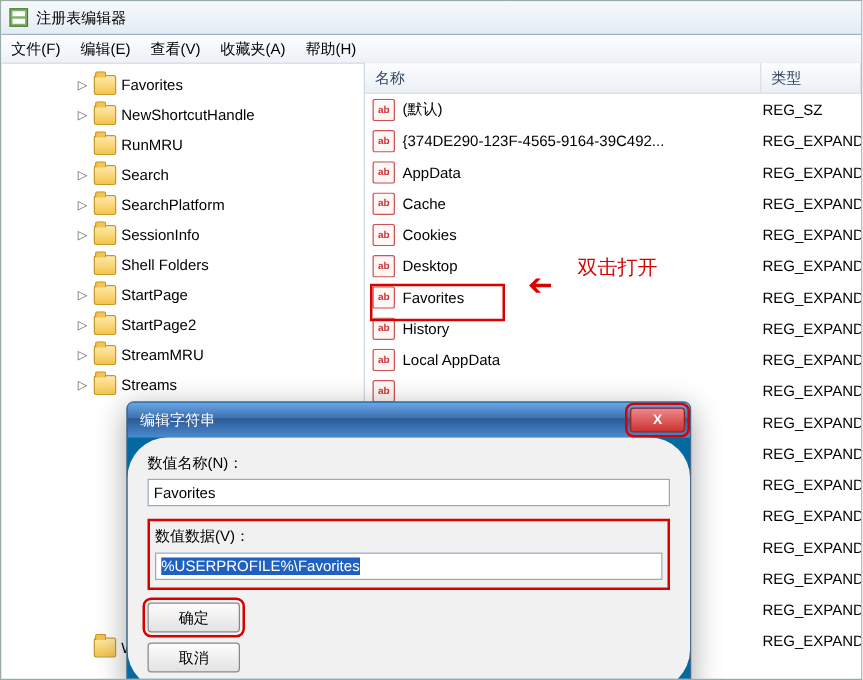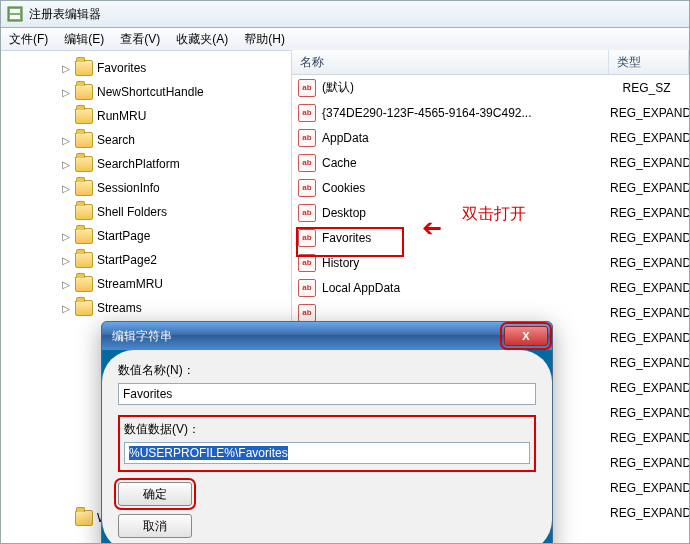--- a/index.html
+++ b/index.html
@@ -13,21 +13,21 @@
   .tree-row{display:flex;align-items:center;height:24px;padding-left:60px;gap:4px;white-space:nowrap;}
   .tree-row .twisty{width:10px;height:10px;display:flex;align-items:center;justify-content:center;color:#666;font-size:10px;}
   .folder-icon{width:16px;height:14px;background:linear-gradient(#ffe9a8,#f3c54f);border:1px solid #c79a2a;border-radius:2px;position:relative;}
   .folder-icon::before{content:"";position:absolute;top:-4px;left:0;width:7px;height:4px;background:#f3c54f;border:1px solid #c79a2a;border-bottom:none;border-radius:2px 2px 0 0;}
   .list{flex:1;overflow:hidden;position:relative;}
   .list-header{display:flex;height:24px;background:linear-gradient(#fdfdfe,#ebf0f6);border-bottom:1px solid #cfd8e2;font-family:Liberation Serif, serif;}
   .list-header .col{padding:4px 8px;border-right:1px solid #d9e0e8;color:#33475f;}
   .col-name{width:300px;}
   .col-type{flex:1;}
   .list-body{position:relative;}
-  .list-row{display:flex;align-items:center;height:25px;text-align:center;}
+  .list-row{display:flex;align-items:center;height:25px;}
   .list-row .cell{padding:0 6px;white-space:nowrap;overflow:hidden;}
   .list-row .cell.name{width:300px;display:flex;align-items:center;gap:6px;}
   .list-row .cell.type{flex:1;}
   .val-icon{width:16px;height:16px;border:1px solid #c55;border-radius:2px;display:flex;align-items:center;justify-content:center;font-size:8px;color:#c33;background:#fff6f6;font-weight:bold;}
   
   .fav-box{position:absolute;border:2px solid #d90000;pointer-events:none;}
   .annot{position:absolute;color:#d90000;font-size:16px;pointer-events:none;text-align:center;}
   .arrow{position:absolute;color:#d90000;font-size:24px;pointer-events:none;transform:scaleX(-1);}
   
   .dialog{position:absolute;left:100px;top:320px;width:450px;border:1px solid #4a6b8a;border-radius:6px;box-shadow:0 6px 24px rgba(0,0,0,.35);background:#0369a1;overflow:hidden;}

